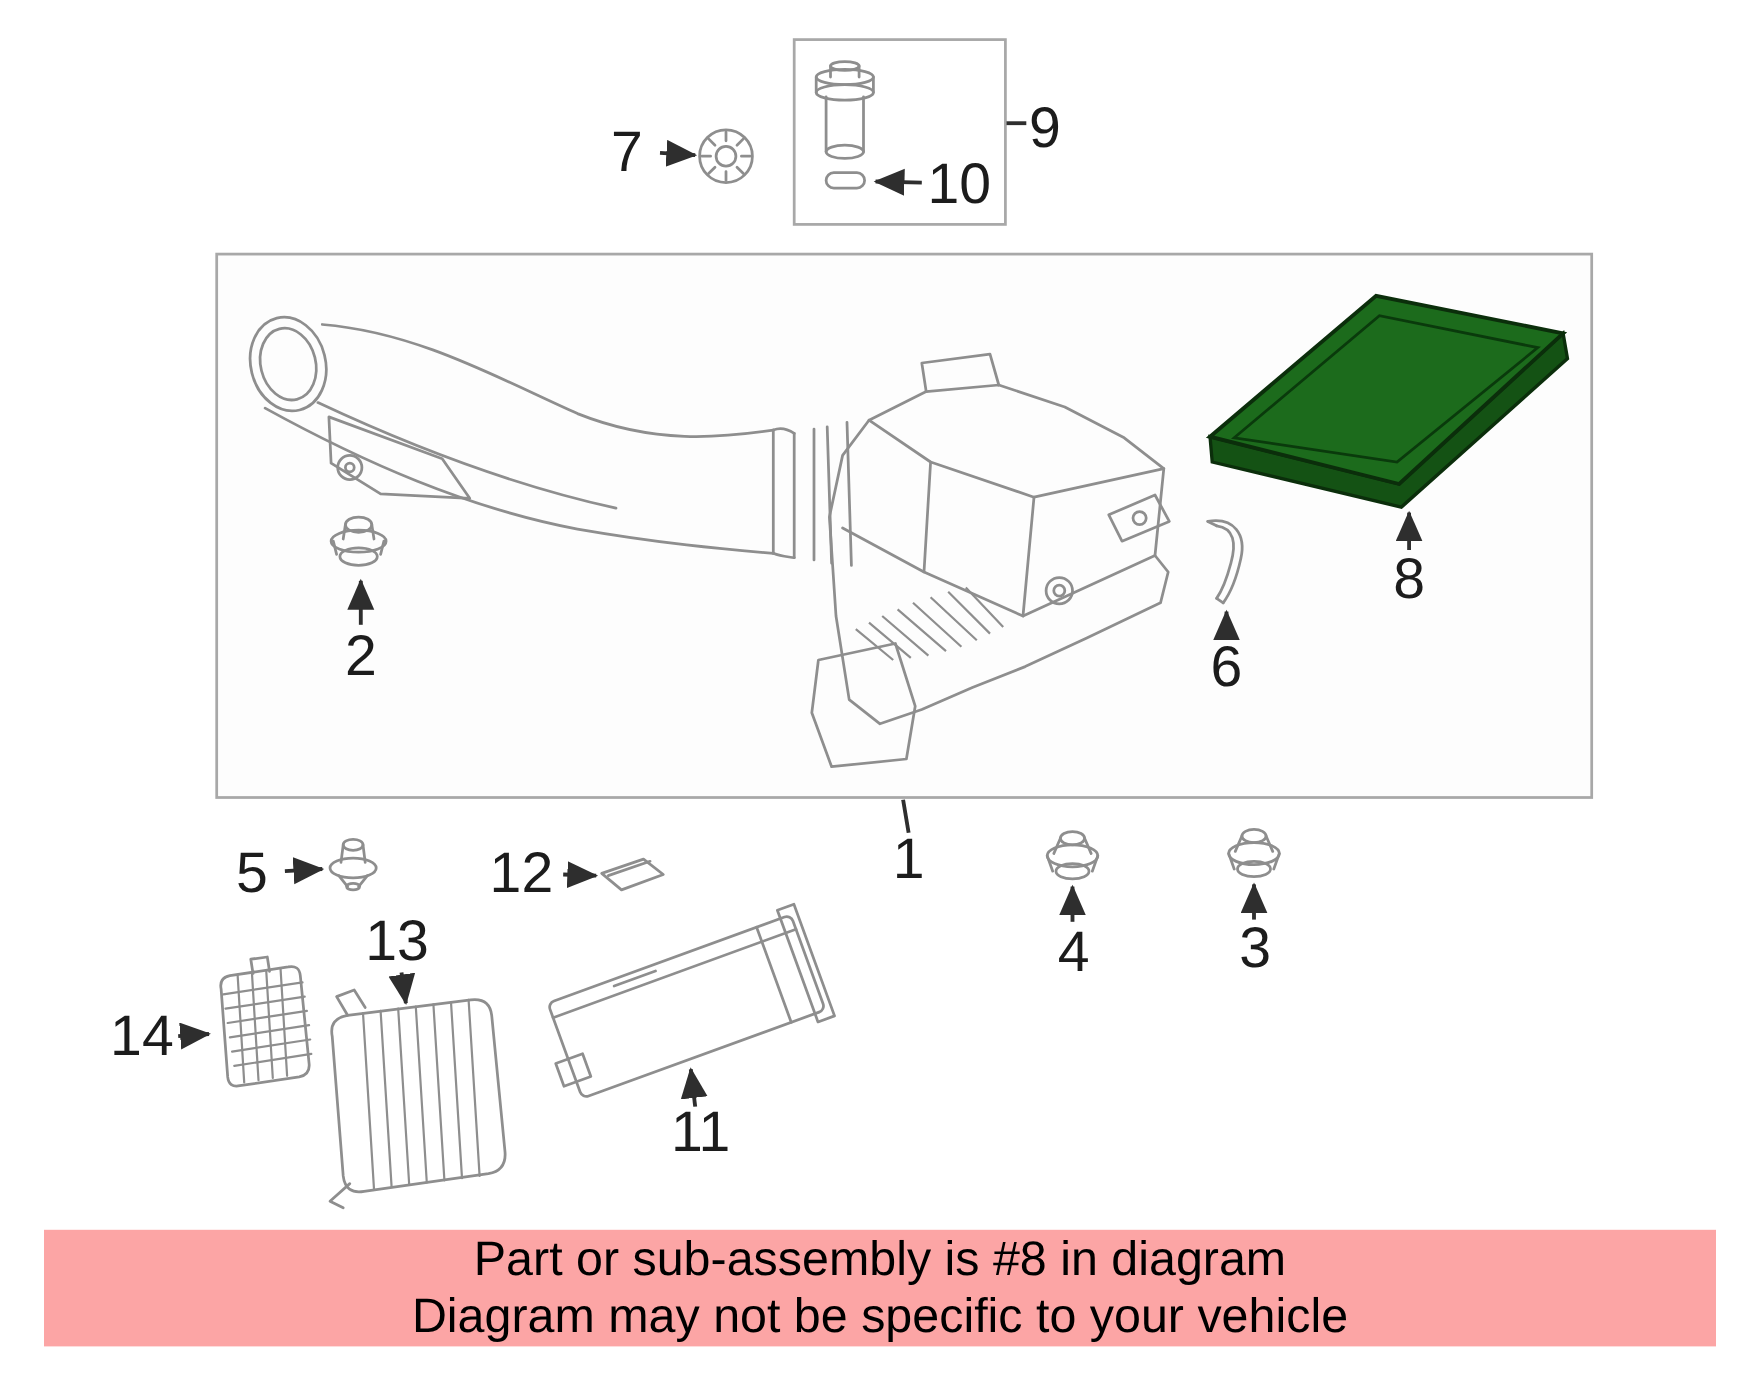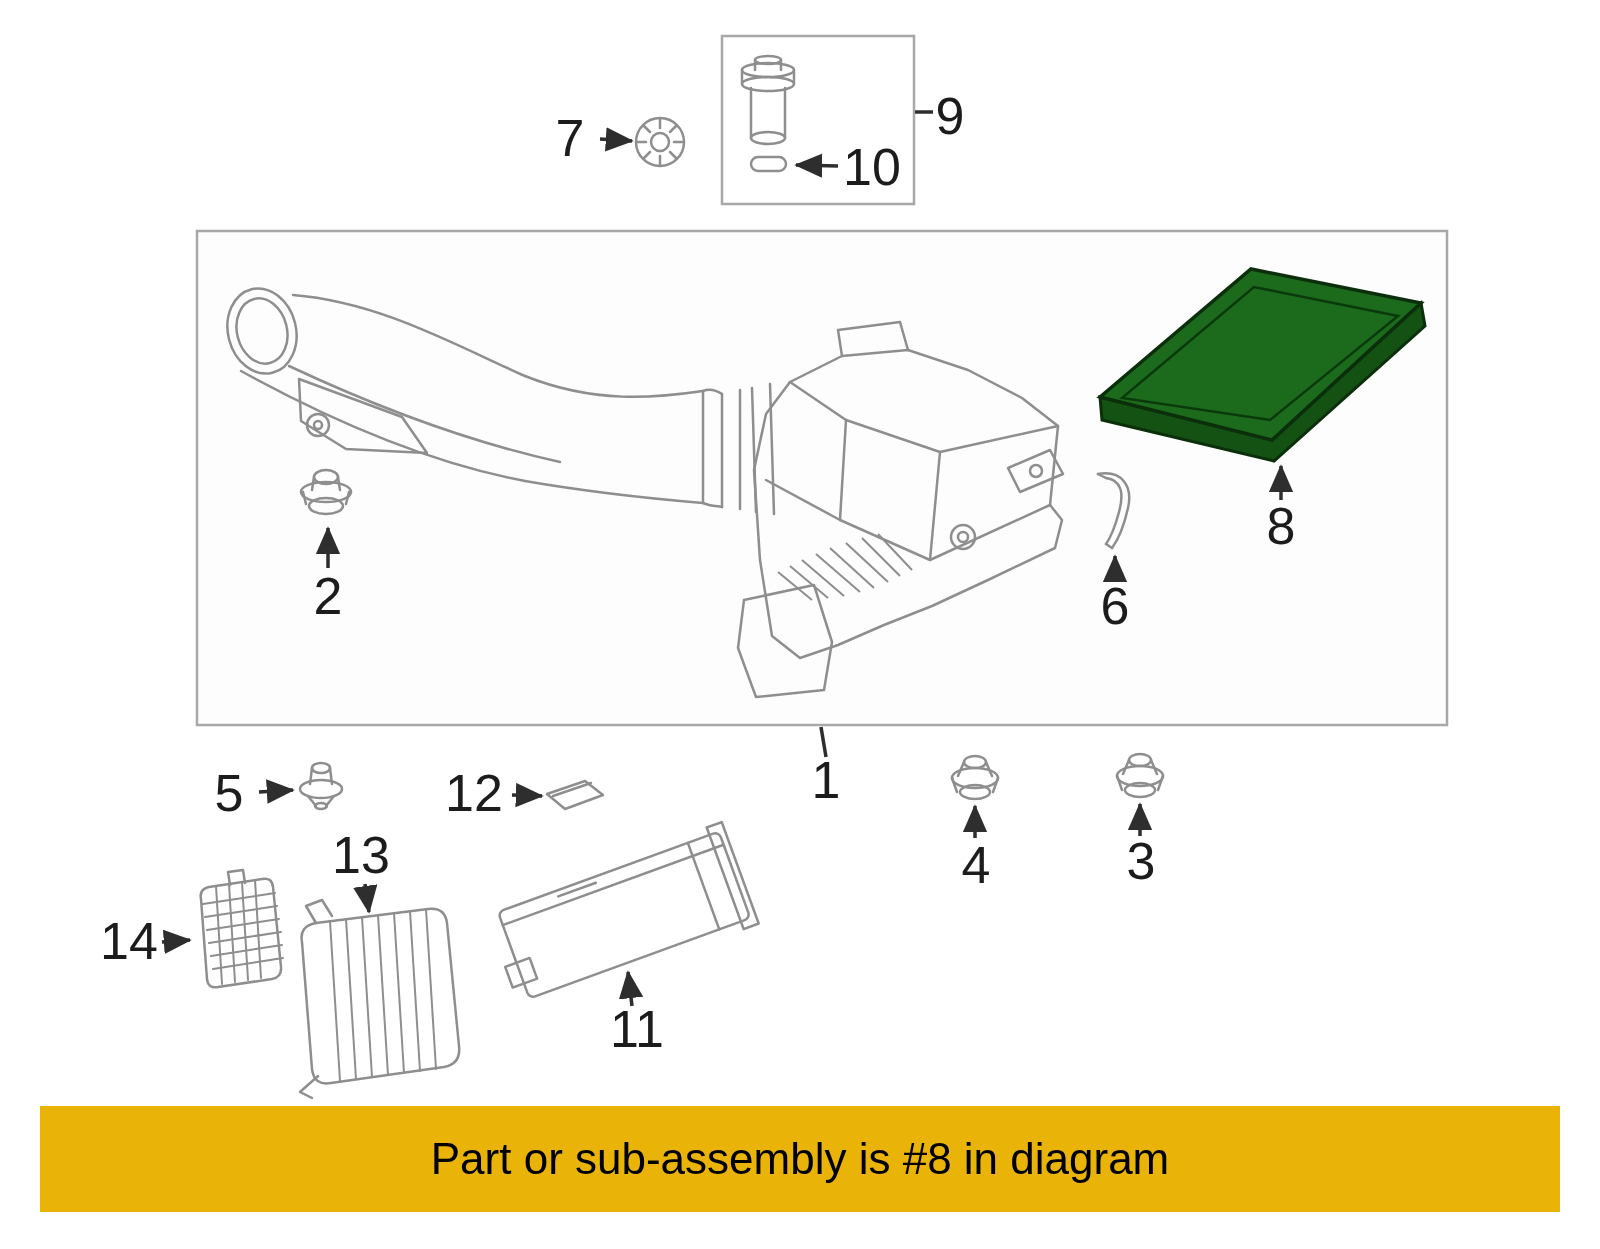--- a/index.html
+++ b/index.html
@@ -188,17 +188,18 @@
     <text class="callout" x="976" y="869">4</text>
     <text class="callout" x="1141" y="865">3</text>
     <text class="callout" x="229" y="797">5</text>
     <text class="callout" x="474" y="797">12</text>
     <text class="callout" x="361" y="859">13</text>
     <text class="callout" x="129" y="945">14</text>
     <text class="callout" x="637" y="1033">11</text>
   </g>
 </svg>
 
-<div id="banner" style="background: #eab308;">
+<div id="banner" style="background: #fca5a5; margin-top: 12px;">
   <div>Part or sub-assembly is #8 in diagram</div>
+  <div>Diagram may not be specific to your vehicle</div>
 </div>
 
 </div>
 
 </body></html>

